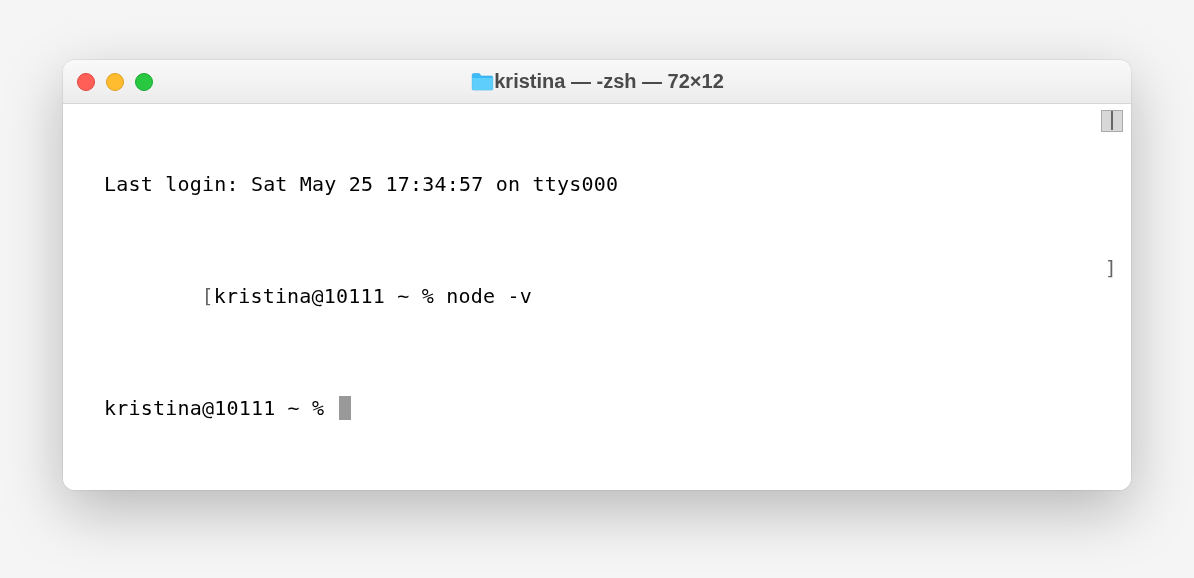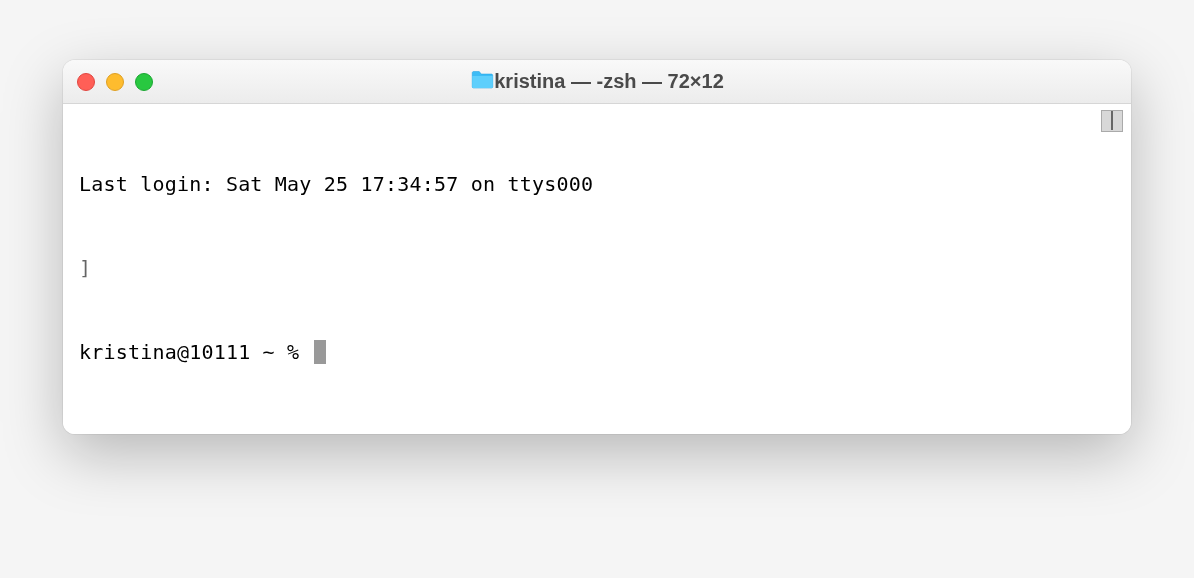--- a/index.html
+++ b/index.html
@@ -44,21 +44,21 @@
       border-radius: 50%;
     }
     .light-red { background: #ff5f57; border: 0.5px solid #e14640; }
     .light-yellow { background: #febc2e; border: 0.5px solid #dfa023; }
     .light-green { background: #28c840; border: 0.5px solid #1ba732; }
     .title-center {
       position: absolute;
       left: 50%;
       transform: translateX(-50%);
       display: flex;
-      align-items: flex-start;
+      align-items: center;
       gap: 0;
       font-weight: 700;
       color: #4a4a4a;
       font-size: 20px;
     }
     .folder-icon {
       width: 24px;
       height: 20px;
       position: relative;
       display: inline-block;
@@ -111,20 +111,21 @@
       justify-content: center;
     }
     .toolbar-button-inner {
       width: 12px;
       height: 12px;
       border: 1.5px solid #666666;
       background: transparent;
     }
     .line-row {
       display: block;
+      margin-left: 25px;
     }
     .line-with-bracket {
       display: flex;
       align-items: baseline;
       justify-content: space-between;
     }
     .line-content {
       display: inline;
     }
   </style>
@@ -150,18 +151,21 @@
   </div>
   <div class="terminal-body">
     <div class="toolbar-button">
       <span>
         <span class="toolbar-button-inner"></span>
       </span>
     </div>
     <div class="terminal-text">
       <span class="line-row">Last login: Sat May 25 17:34:57 on ttys000</span>
       <div class="line-with-bracket">
+        <span class="line-content">
+          <span class="bracket-left">[</span><span>kristina@10111 ~ % </span><span>node -v</span>
+        </span>
         <span class="bracket-right">]</span>
       </div>
       <span class="line-row"><span>kristina@10111 ~ % </span><span class="cursor-block"></span></span>
     </div>
   </div>
 </div>
 
 </body></html>

